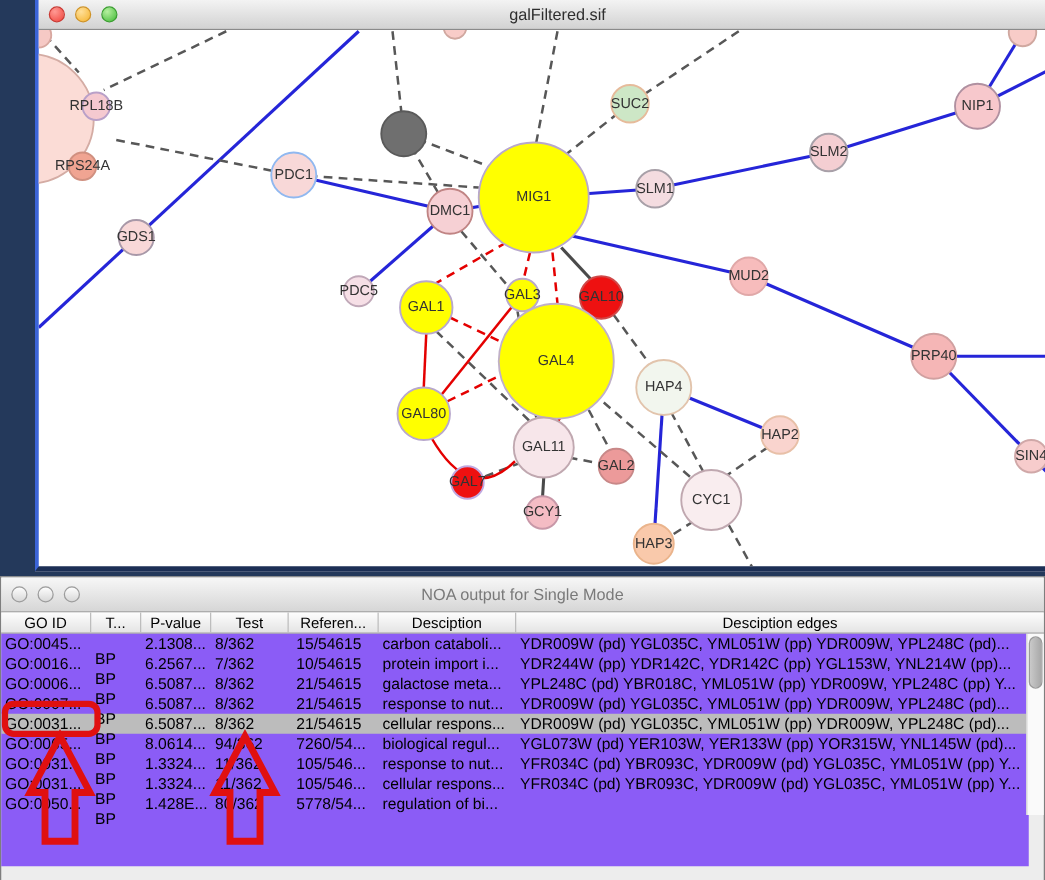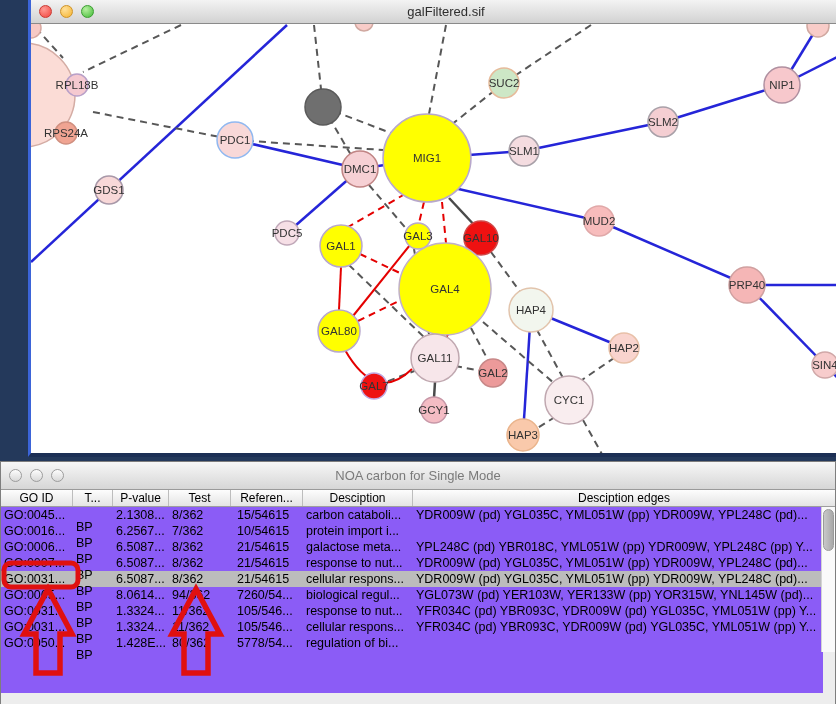--- a/index.html
+++ b/index.html
@@ -290,21 +290,21 @@
   </svg>
 </div>
 
 <div class="noa-window">
   <div class="noa-title">
     <div class="lights">
       <span class="light hollow"></span>
       <span class="light hollow"></span>
       <span class="light hollow"></span>
     </div>
-    <span class="title">NOA carbon for Single Mode</span>
+    <span class="title">NOA output for Single Mode</span>
   </div>
 
   <div class="thead">
     <div class="th h-go">GO ID</div>
     <div class="th h-type">T...</div>
     <div class="th h-pv">P-value</div>
     <div class="th h-test">Test</div>
     <div class="th h-ref">Referen...</div>
     <div class="th h-desc">Desciption</div>
     <div class="th h-edges">Desciption edges</div>
@@ -320,20 +320,21 @@
         <div class="td c-desc">carbon cataboli...</div>
         <div class="td c-edges">YDR009W (pd) YGL035C, YML051W (pp) YDR009W, YPL248C (pd)...</div>
       </div>
       <div class="trow">
         <div class="td c-go">GO:0016...</div>
         <div class="td c-type">BP</div>
         <div class="td c-pv">6.2567...</div>
         <div class="td c-test">7/362</div>
         <div class="td c-ref">10/54615</div>
         <div class="td c-desc">protein import i...</div>
+        <div class="td c-edges">YDR244W (pp) YDR142C, YDR142C (pp) YGL153W, YNL214W (pp)...</div>
       </div>
       <div class="trow">
         <div class="td c-go">GO:0006...</div>
         <div class="td c-type">BP</div>
         <div class="td c-pv">6.5087...</div>
         <div class="td c-test">8/362</div>
         <div class="td c-ref">21/54615</div>
         <div class="td c-desc">galactose meta...</div>
         <div class="td c-edges">YPL248C (pd) YBR018C, YML051W (pp) YDR009W, YPL248C (pp) Y...</div>
       </div>

